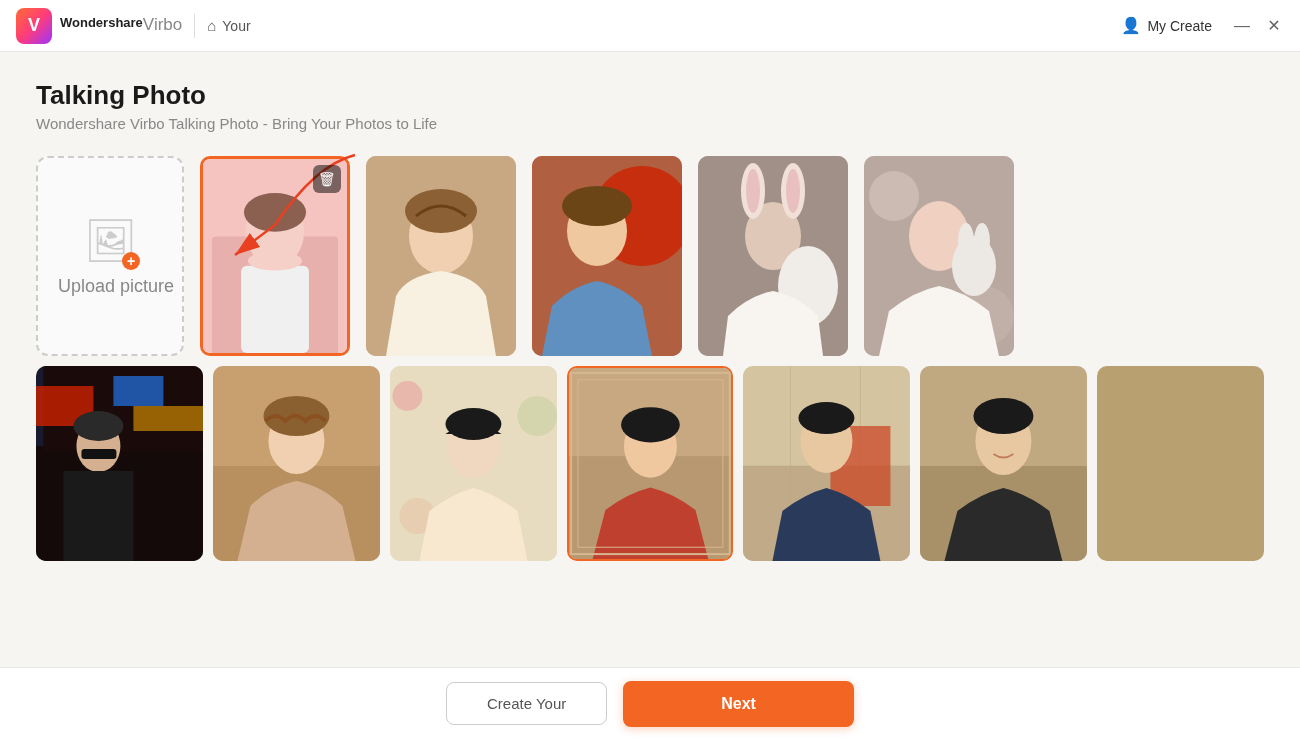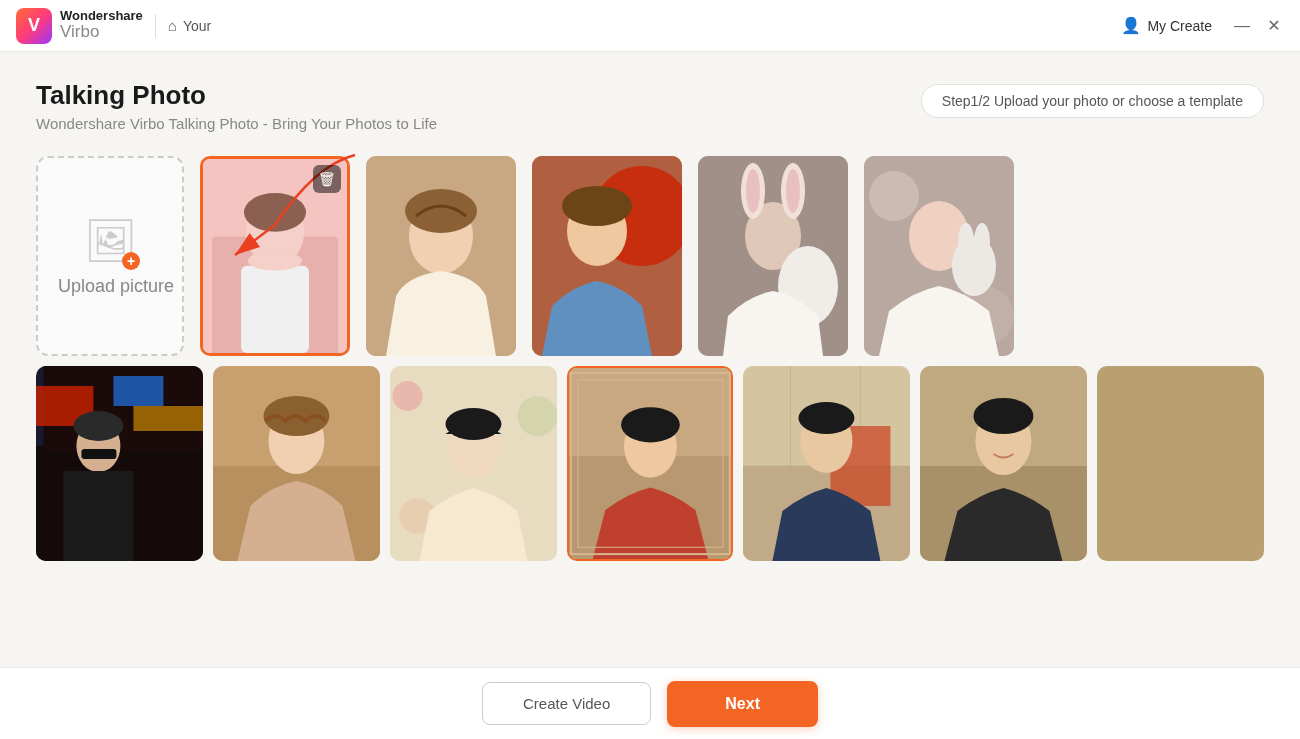--- a/index.html
+++ b/index.html
@@ -39,21 +39,21 @@
       background: linear-gradient(135deg, #ff6b35, #ff3c7a, #9b35ff);
       display: flex;
       align-items: center;
       justify-content: center;
       color: white;
       font-size: 18px;
       font-weight: bold;
     }
     .logo-text {
       display: flex;
-      flex-direction: column;
+      flex-direction: row;
       line-height: 1.1;
     }
     .logo-name {
       font-size: 13px;
       font-weight: 700;
       color: #222;
     }
     .logo-sub {
       font-size: 17px;
       color: #888;
@@ -255,21 +255,21 @@
       padding: 12px 40px;
       font-size: 15px;
       color: #555;
       cursor: pointer;
       font-weight: 500;
     }
     .next-btn {
       background: #f26522;
       border: 2px solid #f26522;
       border-radius: 8px;
-      padding: 12px 56px;
+      padding: 12px 96px;
       font-size: 16px;
       color: #fff;
       cursor: pointer;
       font-weight: 600;
       box-shadow: 0 2px 8px rgba(242,101,34,0.3);
     }
     .ph-2 { background: linear-gradient(160deg, #d4b896 0%, #c8a882 50%, #b89878 100%); }
     .ph-3 { background: linear-gradient(160deg, #e87055 0%, #c45535 40%, #8b6050 100%); }
     .ph-4 { background: linear-gradient(160deg, #c8b8b0 0%, #a89890 50%, #8878 70%, #988078 100%); }
     .ph-5 { background: linear-gradient(160deg, #d8c8c0 0%, #b8a8a0 50%, #c8b8b0 100%); }
@@ -313,21 +313,20 @@
     </div>
   </div>
 </div>
 
 <div class="main">
   <div class="page-header">
     <div>
       <div class="page-title">Talking Photo</div>
       <div class="page-subtitle">Wondershare Virbo Talking Photo - Bring Your Photos to Life</div>
     </div>
-    <div class="step-indicator">Step1/2 Upload your photo or choose a template</div>
   </div>
 
   <div class="grid-container">
 
     <div class="upload-box">
       <div class="upload-icon-wrap">
         <span style="font-size:42px;color:#ccc;">🖼</span>
         <div class="upload-plus">+</div>
       </div>
       <span class="upload-label">Upload picture</span>
@@ -497,15 +496,15 @@
     <defs>
       <marker id="arrowhead" markerWidth="10" markerHeight="7" refX="10" refY="3.5" orient="auto">
         <polygon points="0 0, 10 3.5, 0 7" fill="#e84020"></polygon>
       </marker>
     </defs>
     <path d="M 160 10 Q 120 20 80 80 L 40 110" stroke="#e84020" stroke-width="2.5" fill="none" marker-end="url(#arrowhead)"></path>
   </svg>
 </div>
 
 <div class="bottom-bar">
-  <button class="create-video-btn">Create Video</button>
+  <button class="create-video-btn">Create Your</button>
   <button class="next-btn">Next</button>
 </div>
 
 </body></html>

